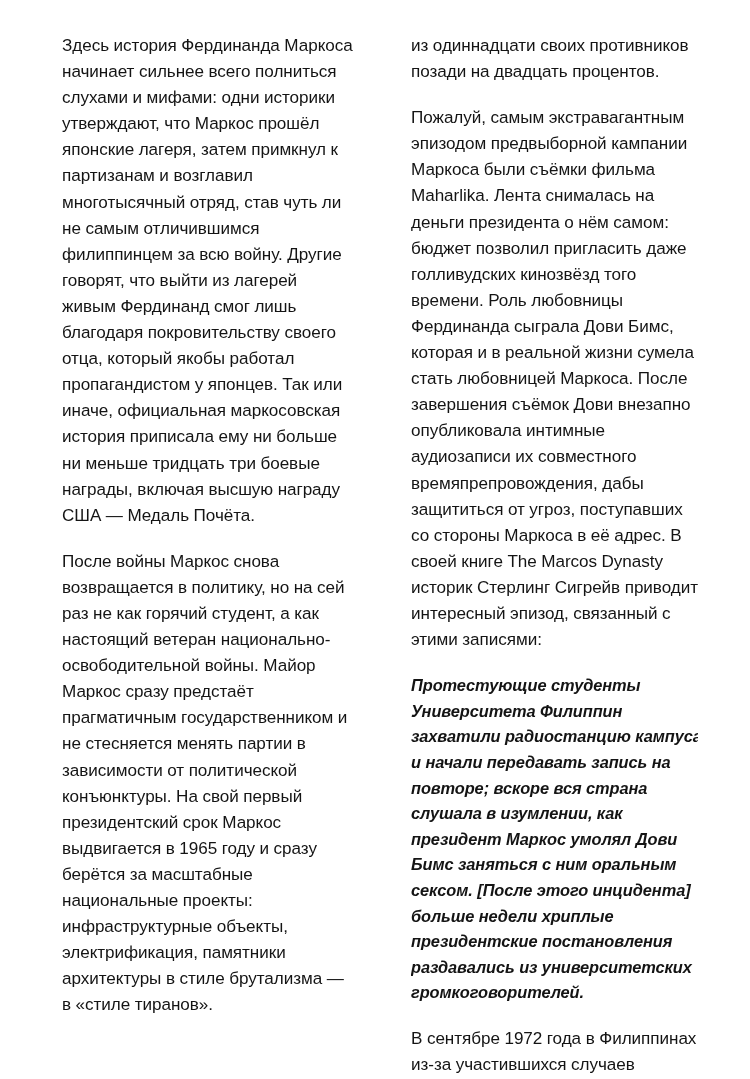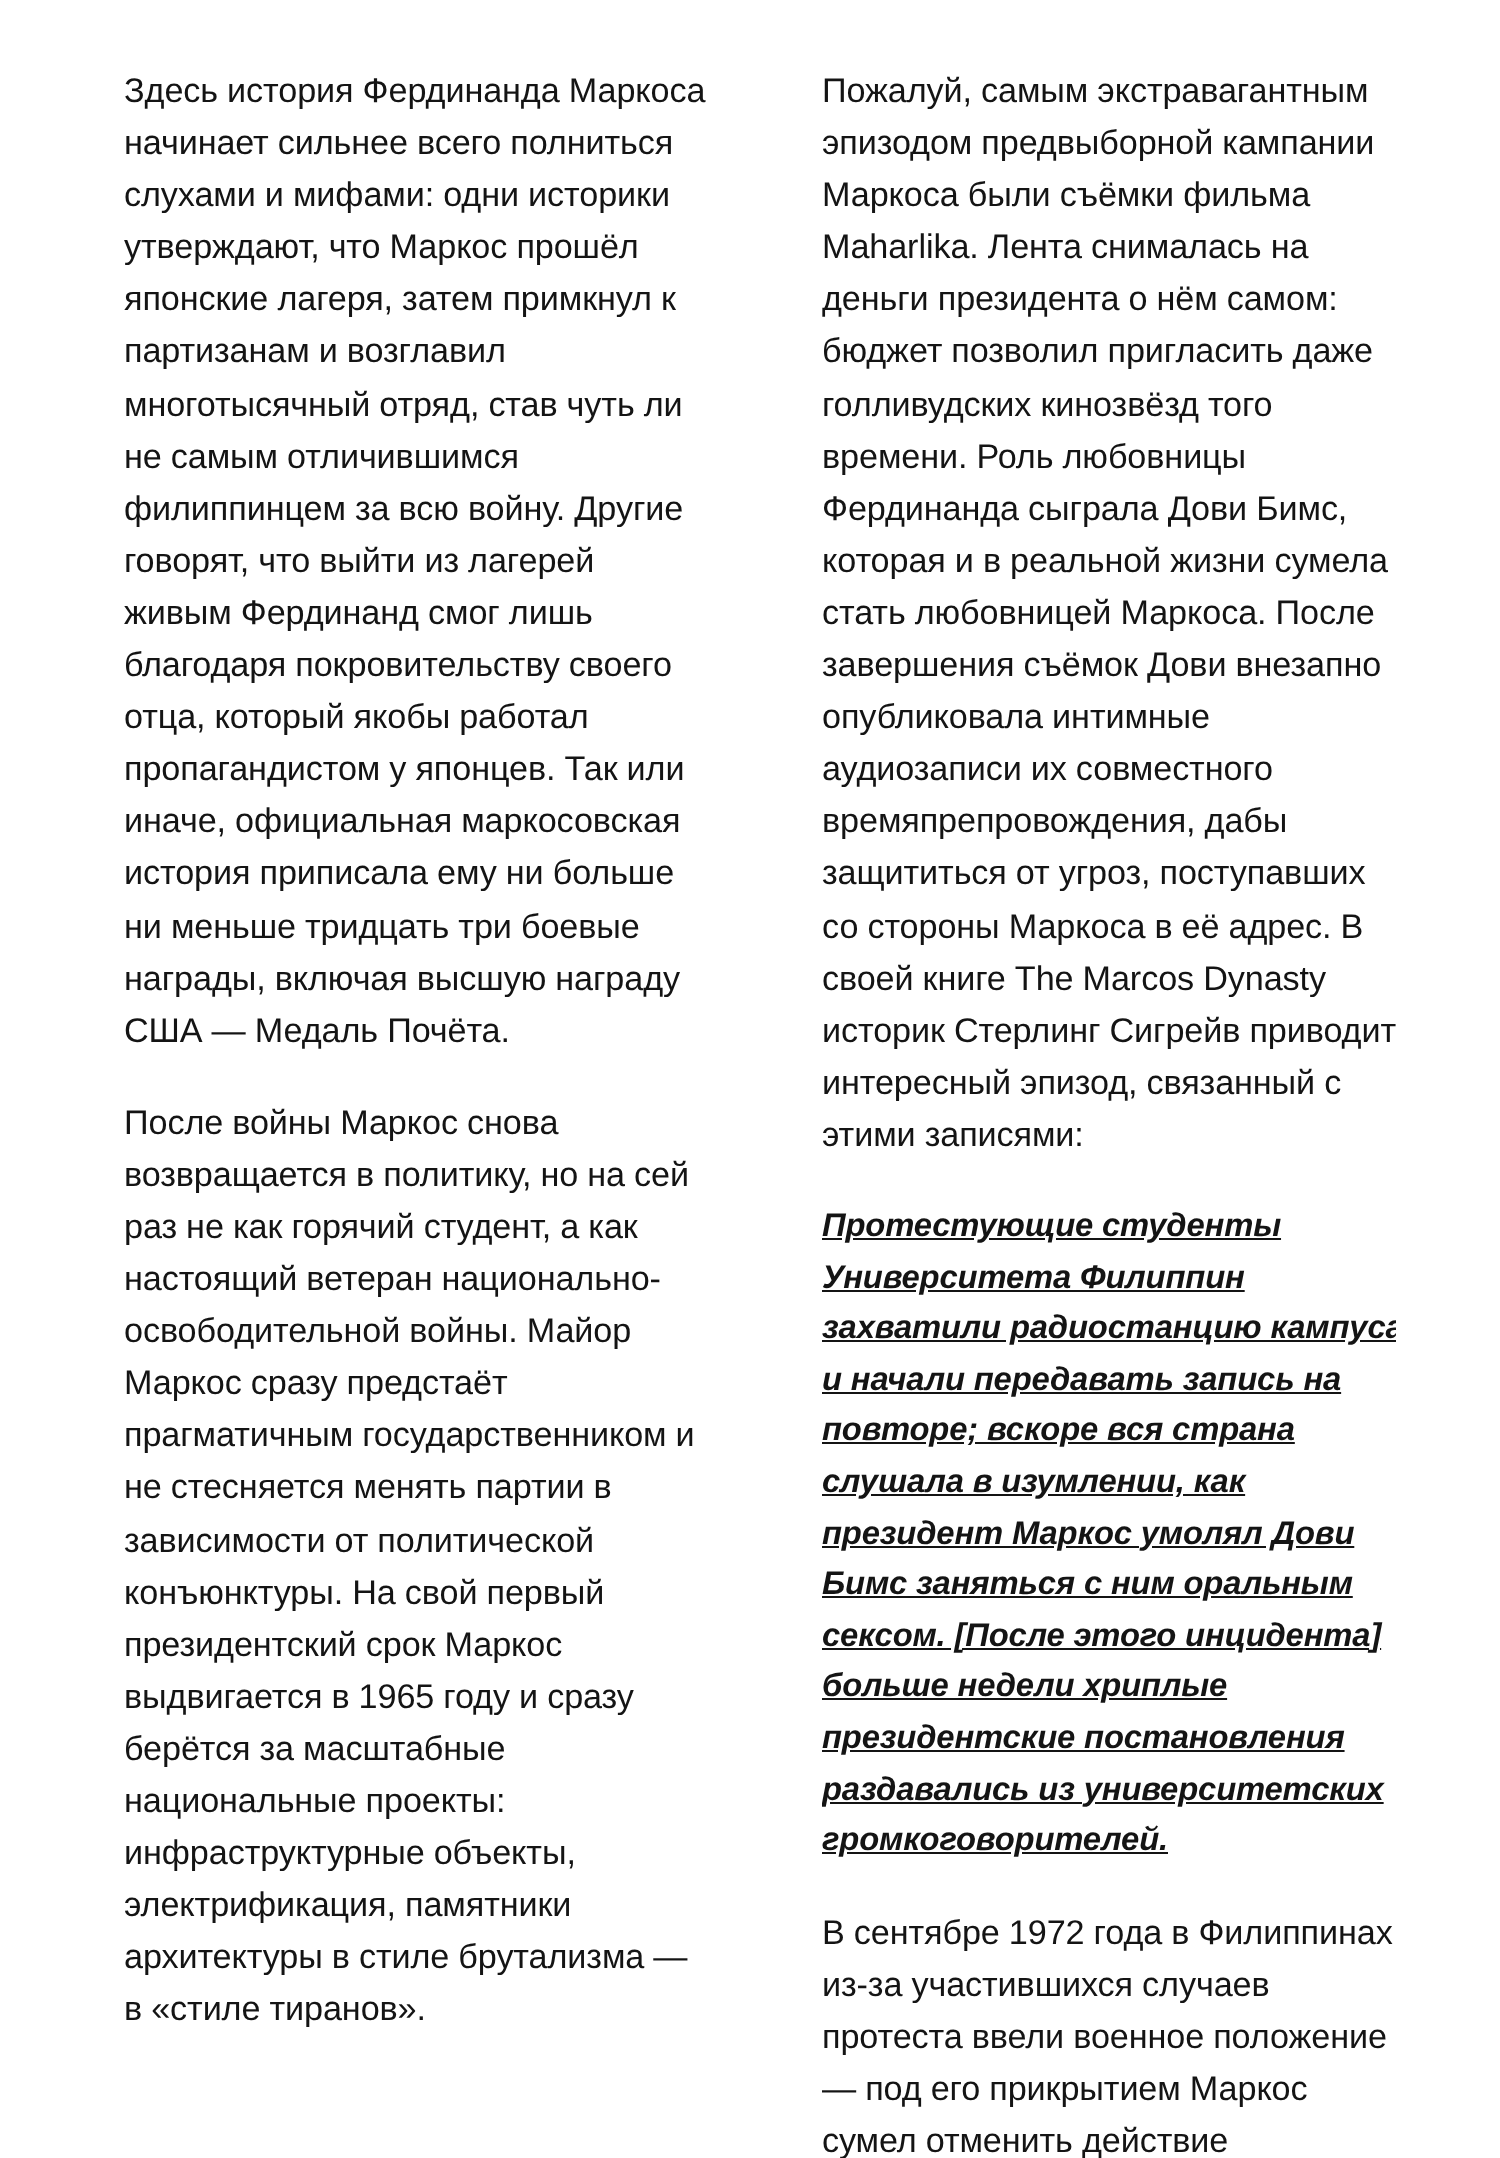--- a/index.html
+++ b/index.html
@@ -62,21 +62,20 @@
   }
 
   p.quote-text {
     margin: 0 0 20px 0;
     font-size: 16.4px;
     line-height: 25.6px;
     font-weight: 700;
     font-style: italic;
     letter-spacing: -0.08px;
     color: #141414;
-    text-decoration: underline;
   }
 
   .column > *:last-child {
     margin-bottom: 0;
   }
 </style>
 </head>
 <body>
 
 <div class="page">
@@ -84,20 +83,21 @@
 
     <div class="column">
       <p class="body-text">Здесь история Фердинанда Маркоса начинает сильнее всего полниться слухами и мифами: одни историки утверждают, что Маркос прошёл японские лагеря, затем примкнул к партизанам и возглавил многотысячный отряд, став чуть ли не самым отличившимся филиппинцем за всю войну. Другие говорят, что выйти из лагерей живым Фердинанд смог лишь благодаря покровительству своего отца, который якобы работал пропагандистом у японцев. Так или иначе, официальная маркосовская история приписала ему ни больше ни меньше тридцать три боевые награды, включая высшую награду США — Медаль Почёта.</p>
 
 
       <p class="body-text">После войны Маркос снова возвращается в политику, но на сей раз не как горячий студент, а как настоящий ветеран национально-освободительной войны. Майор Маркос сразу предстаёт прагматичным государственником и не стесняется менять партии в зависимости от политической конъюнктуры. На свой первый президентский срок Маркос выдвигается в 1965 году и сразу берётся за масштабные национальные проекты: инфраструктурные объекты, электрификация, памятники архитектуры в стиле брутализма — в «стиле тиранов».</p>
 
     </div>
 
     <div class="column">
+      <p class="body-text">из одиннадцати своих противников позади на двадцать процентов.</p>
 
       <p class="body-text">Пожалуй, самым экстравагантным эпизодом предвыборной кампании Маркоса были съёмки фильма Maharlika. Лента снималась на деньги президента о нём самом: бюджет позволил пригласить даже голливудских кинозвёзд того времени. Роль любовницы Фердинанда сыграла Дови Бимс, которая и в реальной жизни сумела стать любовницей Маркоса. После завершения съёмок Дови внезапно опубликовала интимные аудиозаписи их совместного времяпрепровождения, дабы защититься от угроз, поступавших со стороны Маркоса в её адрес. В своей книге The Marcos Dynasty историк Стерлинг Сигрейв приводит интересный эпизод, связанный с этими записями:</p>
 
       <p class="quote-text">Протестующие студенты Университета Филиппин захватили радиостанцию кампуса и начали передавать запись на повторе; вскоре вся страна слушала в изумлении, как президент Маркос умолял Дови Бимс заняться с ним оральным сексом. [После этого инцидента] больше недели хриплые президентские постановления раздавались из университетских громкоговорителей.</p>
 
       <p class="body-text">В сентябре 1972 года в Филиппинах из-за участившихся случаев протеста ввели военное положение — под его прикрытием Маркос сумел отменить действие конституции и рассадить по тюрьмам всех своих политических оппонентов — тогда в числе заключённых оказался и оппозиционер-националист Ниной Акино. Военное положение под флагом восстановления экономического равенства и прав человека обернулось настоящей</p>
     </div>
 
   </div>
 </div>

